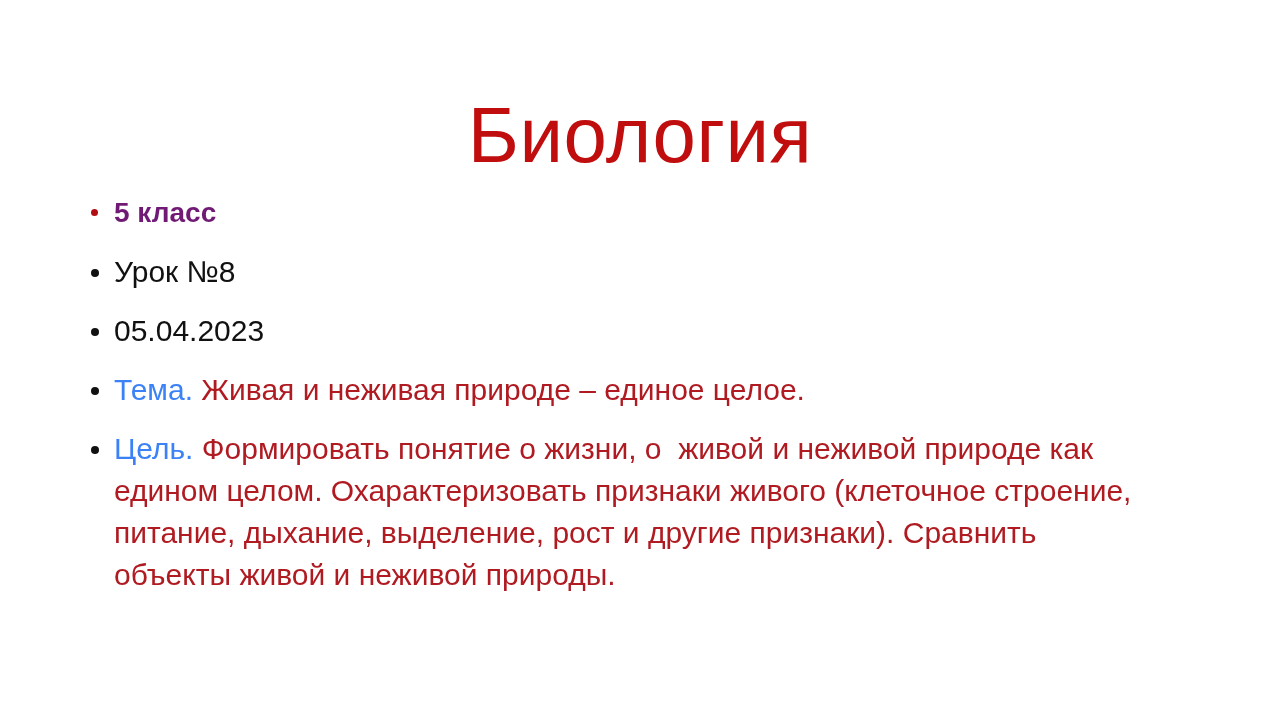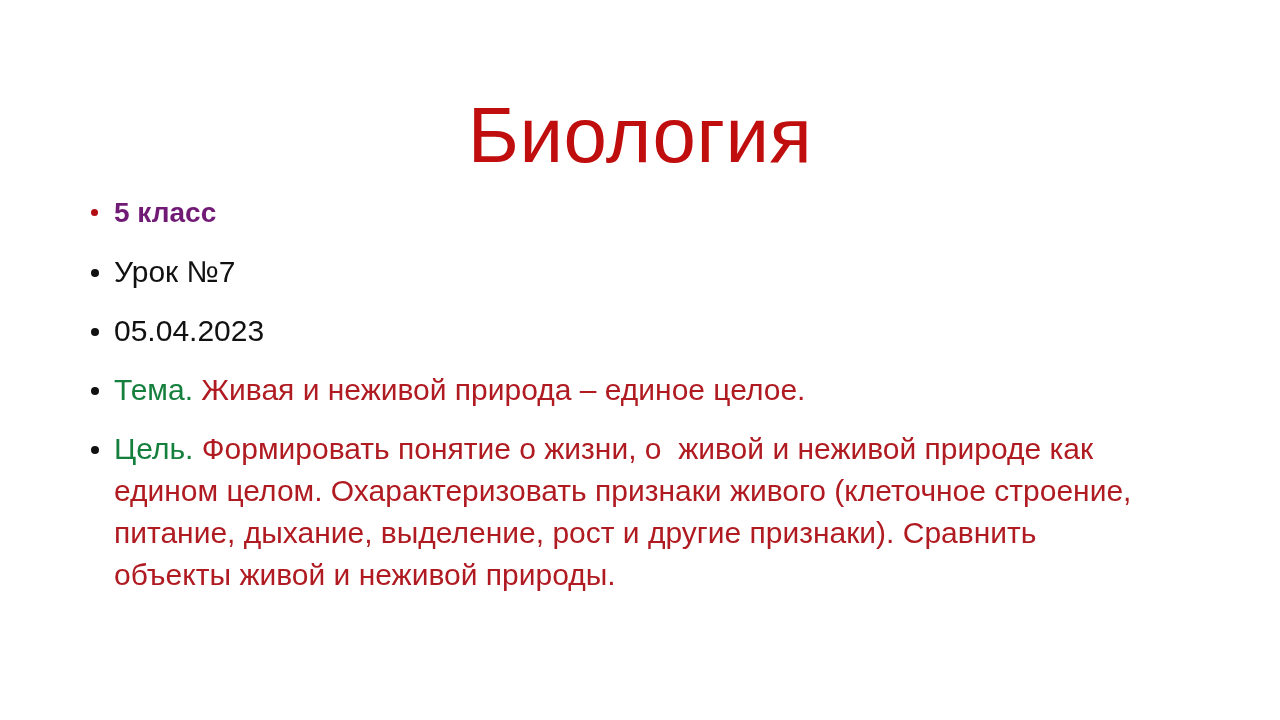--- a/index.html
+++ b/index.html
@@ -76,21 +76,21 @@
     top: 17px;
   }
 
   .bullet-item.accent {
     font-weight: bold;
     color: #701a75;
     font-size: 28px;
   }
 
   .label {
-    color: #15803d;
+    color: #3b82f6;
     text-align: right;
   }
 
   .accent-text {
     color: #b01b22;
   }
 
   .item-goal {
     padding-right: 40px;
   }
@@ -104,32 +104,32 @@
 
   <div class="body-block">
 
     <div class="bullet-item accent">
       <span class="bullet-dot"></span>
       <span>5 класс</span>
     </div>
 
     <div class="bullet-item">
       <span class="bullet-dot"></span>
-      <span>Урок №7</span>
+      <span>Урок №8</span>
     </div>
 
     <div class="bullet-item">
       <span class="bullet-dot"></span>
       <span>05.04.2023</span>
     </div>
 
     <div class="bullet-item">
       <span class="bullet-dot"></span>
       <span class="label" style="white-space: pre-wrap;">Тема.</span>
-      <span class="accent-text" style="white-space: pre-wrap;">Живая и неживой природа – единое целое.</span>
+      <span class="accent-text" style="white-space: pre-wrap;">Живая и неживая природе – единое целое.</span>
     </div>
 
     <div class="bullet-item item-goal">
       <span class="bullet-dot"></span>
       <span class="label" style="white-space: pre-wrap;">Цель.</span>
       <span class="accent-text" style="white-space: pre-wrap;">Формировать понятие о жизни, о  живой и неживой природе как едином целом. Охарактеризовать признаки живого (клеточное строение, питание, дыхание, выделение, рост и другие признаки). Сравнить объекты живой и неживой природы.</span>
     </div>
 
   </div>
 </div>

